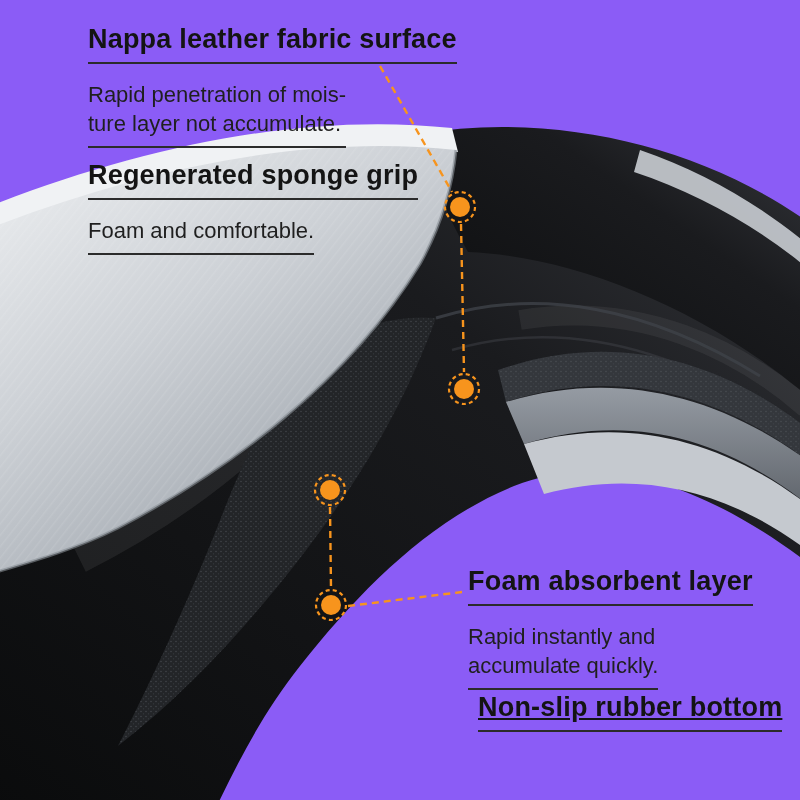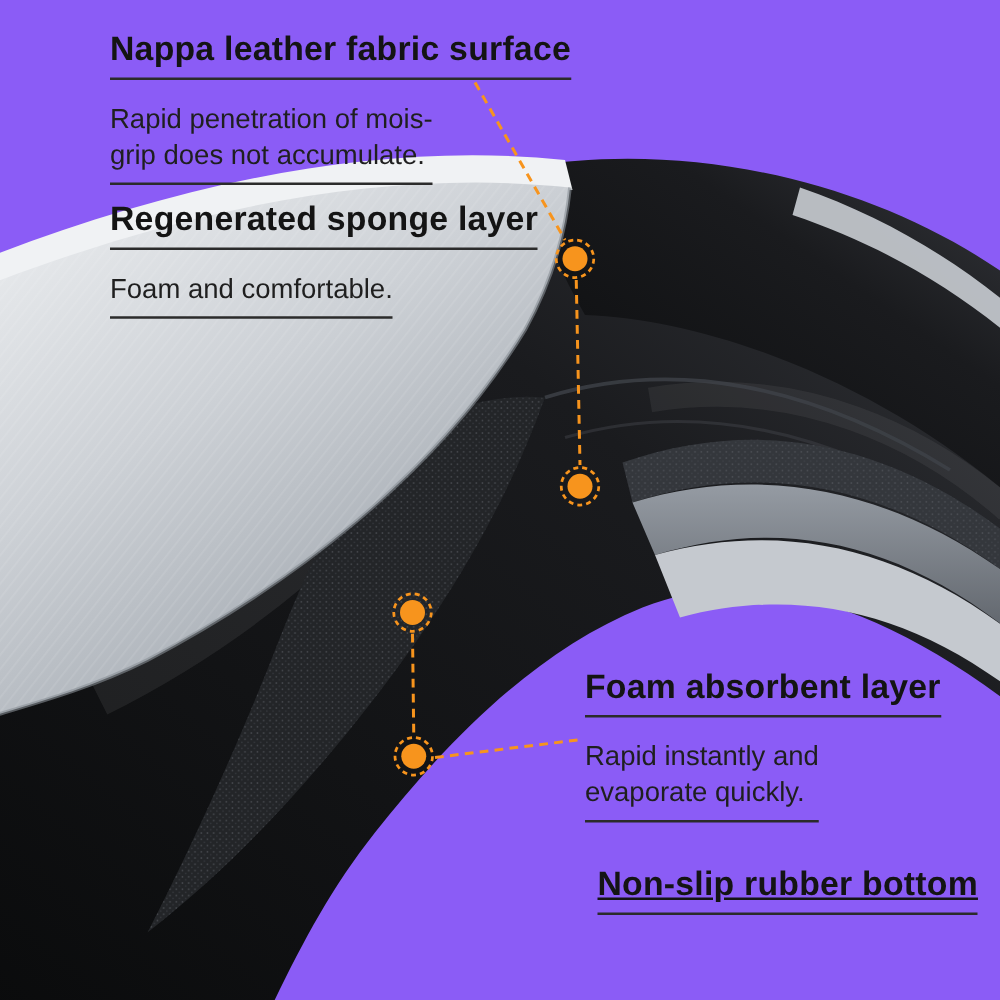--- a/index.html
+++ b/index.html
@@ -12,21 +12,21 @@
   .callout-title{
     font-size:27px;font-weight:700;color:#141414;letter-spacing:.2px;line-height:1.15;
     width:max-content;border-bottom:2px solid #2b2b2b;padding-bottom:7px;margin:0 0 12px 0;
   }
   .callout-desc{
     font-size:22px;color:#1f1f1f;line-height:1.32;
     width:max-content;border-bottom:2px solid #2b2b2b;padding-bottom:8px;margin:16px 0 12px 0;
   }
   .callout-desc div{white-space:nowrap;}
   .tl{left:88px;top:24px;}
-  .foam-block{left:468px;top:534px;}
+  .foam-block{left:468px;top:566px;}
   .rubber-block{left:478px;top:692px;text-decoration:underline;}
   .rubber-block .callout-desc{margin-left:12px;}
 </style>
 </head>
 <body>
 
 <div class="stage">
 
   <svg class="mat-svg" width="800" height="800" viewBox="0 0 800 800" aria-hidden="true">
     <defs>
@@ -111,33 +111,33 @@
     <g>
       <circle cx="331" cy="605" r="15" fill="none" stroke="#F7941D" stroke-width="2.2" stroke-dasharray="4 3.2"></circle>
       <circle cx="331" cy="605" r="10" fill="#F7941D"></circle>
     </g>
   </svg>
 
   <div class="callout tl">
     <div class="callout-title">Nappa leather fabric surface</div>
     <div class="callout-desc">
       <div>Rapid penetration of mois-</div>
-      <div>grip does not accumulate.</div>
+      <div>ture layer not accumulate.</div>
     </div>
-    <div class="callout-title">Regenerated sponge layer</div>
+    <div class="callout-title">Regenerated sponge grip</div>
     <div class="callout-desc">
       <div>Foam and comfortable.</div>
     </div>
   </div>
 
   <div class="callout foam-block">
     <div class="callout-title">Foam absorbent layer</div>
     <div class="callout-desc">
       <div>Rapid instantly and</div>
-      <div>evaporate quickly.</div>
+      <div>accumulate quickly.</div>
     </div>
   </div>
 
   <div class="callout rubber-block">
     <div class="callout-title">Non-slip rubber bottom</div>
   </div>
 
 </div>
 
 </body></html>

